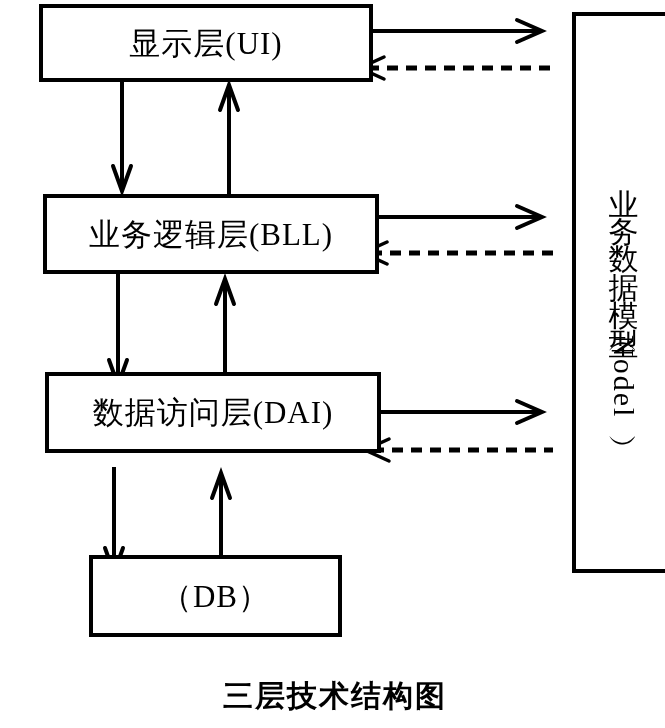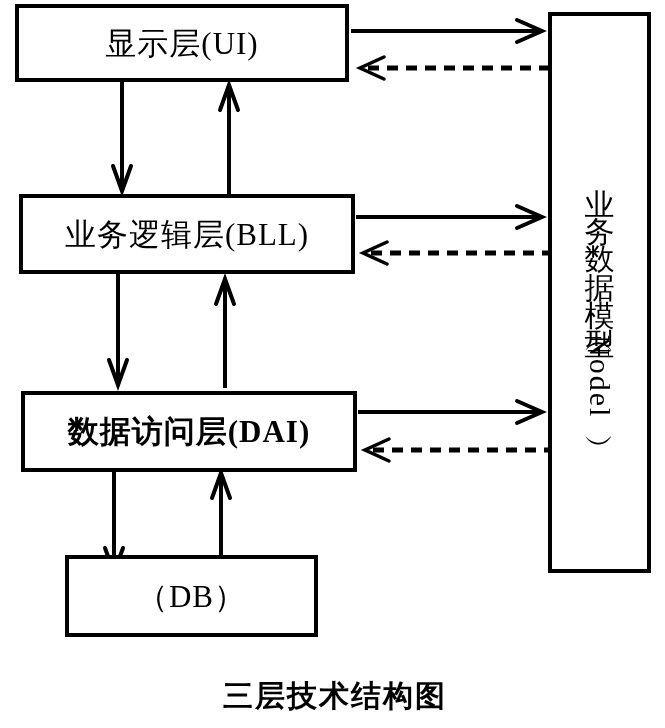--- a/index.html
+++ b/index.html
@@ -24,30 +24,31 @@
     height: 728px;
   }
   .box {
     position: absolute;
     border: 4px solid #000000;
     background: #ffffff;
     display: flex;
     align-items: center;
     justify-content: center;
     box-sizing: border-box;
+    margin-left: 24px;
   }
   .box-label {
     font-size: 31px;
     letter-spacing: 1px;
     white-space: nowrap;
     line-height: 1;
   }
   #box-ui  { left: 15px;  top: 4px;   width: 334px; height: 78px; }
   #box-bll { left: 19px;  top: 194px; width: 336px; height: 80px; }
-  #box-dai { left: 21px;  top: 391px; width: 336px; height: 81px; font-weight: bold; }
+  #box-dai { left: 21px;  top: 372px; width: 336px; height: 81px; }
   #box-db  { left: 65px;  top: 555px; width: 253px; height: 82px; }
   #box-model {
     left: 548px; top: 12px; width: 103px; height: 561px;
   }
   .vtext {
     writing-mode: vertical-rl;
     text-orientation: mixed;
     font-size: 30px;
     line-height: 1;
     white-space: nowrap;

